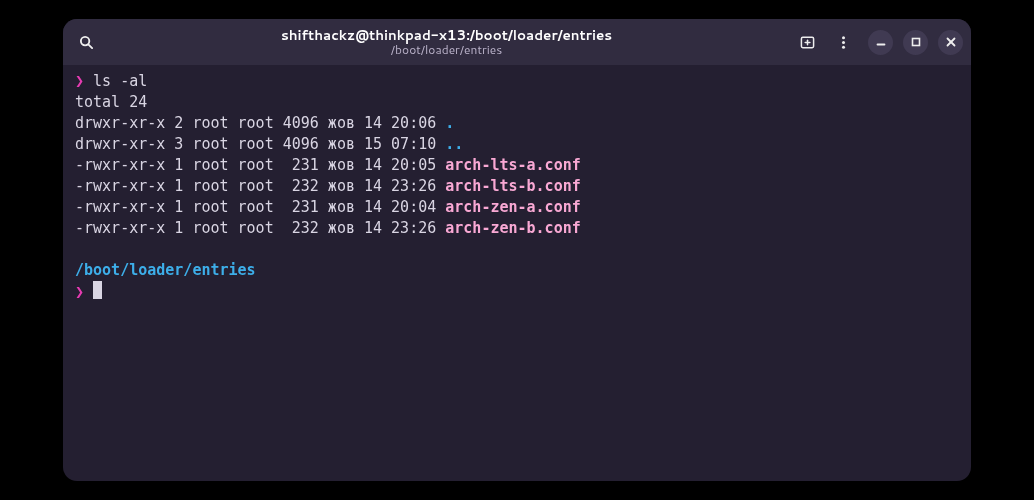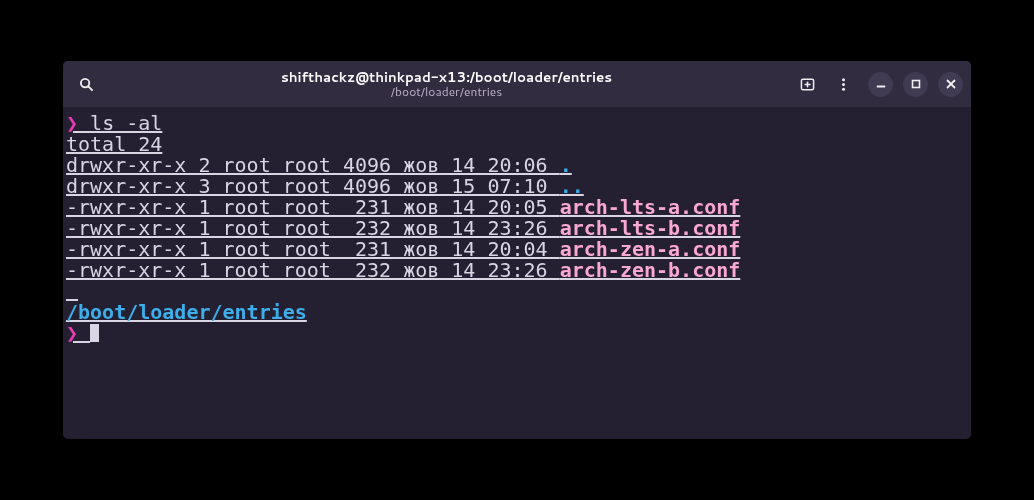--- a/index.html
+++ b/index.html
@@ -8,23 +8,23 @@
     width: 1034px;
     height: 500px;
     font-family: "DejaVu Sans Mono", "Liberation Mono", monospace;
     overflow: hidden;
     display: flex;
     align-items: center;
     justify-content: center;
   }
   .window {
     width: 908px;
-    height: 378px;
+    height: 462px;
     background: #241f31;
-    border-radius: 5px;
+    border-radius: 14px;
     overflow: hidden;
     box-shadow: 0 8px 24px rgba(0,0,0,0.6);
     display: flex;
     flex-direction: column;
   }
   .titlebar {
     height: 46px;
     background: #312c40;
     display: flex;
     align-items: center;
@@ -62,27 +62,26 @@
     font-weight: 700;
     font-size: 13.5px;
   }
   .title-sub {
     color: #b8b0c7;
     font-family: "Cantarell","DejaVu Sans",sans-serif;
     font-size: 12px;
   }
   .terminal {
     flex: 1;
-    padding: 6px 3px;
-    font-size: 20px;
+    padding: 6px 12px;
+    font-size: 15px;
     line-height: 21px;
     color: #d9d5e3;
     white-space: pre;
     font-family: "DejaVu Sans Mono","Liberation Mono",monospace;
-    text-decoration: underline;
   }
   .line { display: block; }
   .prompt-sym { color: #e63bb2; font-weight: bold; }
   .cmd { color: #d9d5e3; }
   .dir-dot { color: #3daee9; font-weight: bold; }
   .file-exec { color: #f9a8d4; font-weight: bold; }
   .cwd { color: #3daee9; font-weight: bold; }
   .cursor {
     display: inline-block;
     width: 9px; height: 18px;

